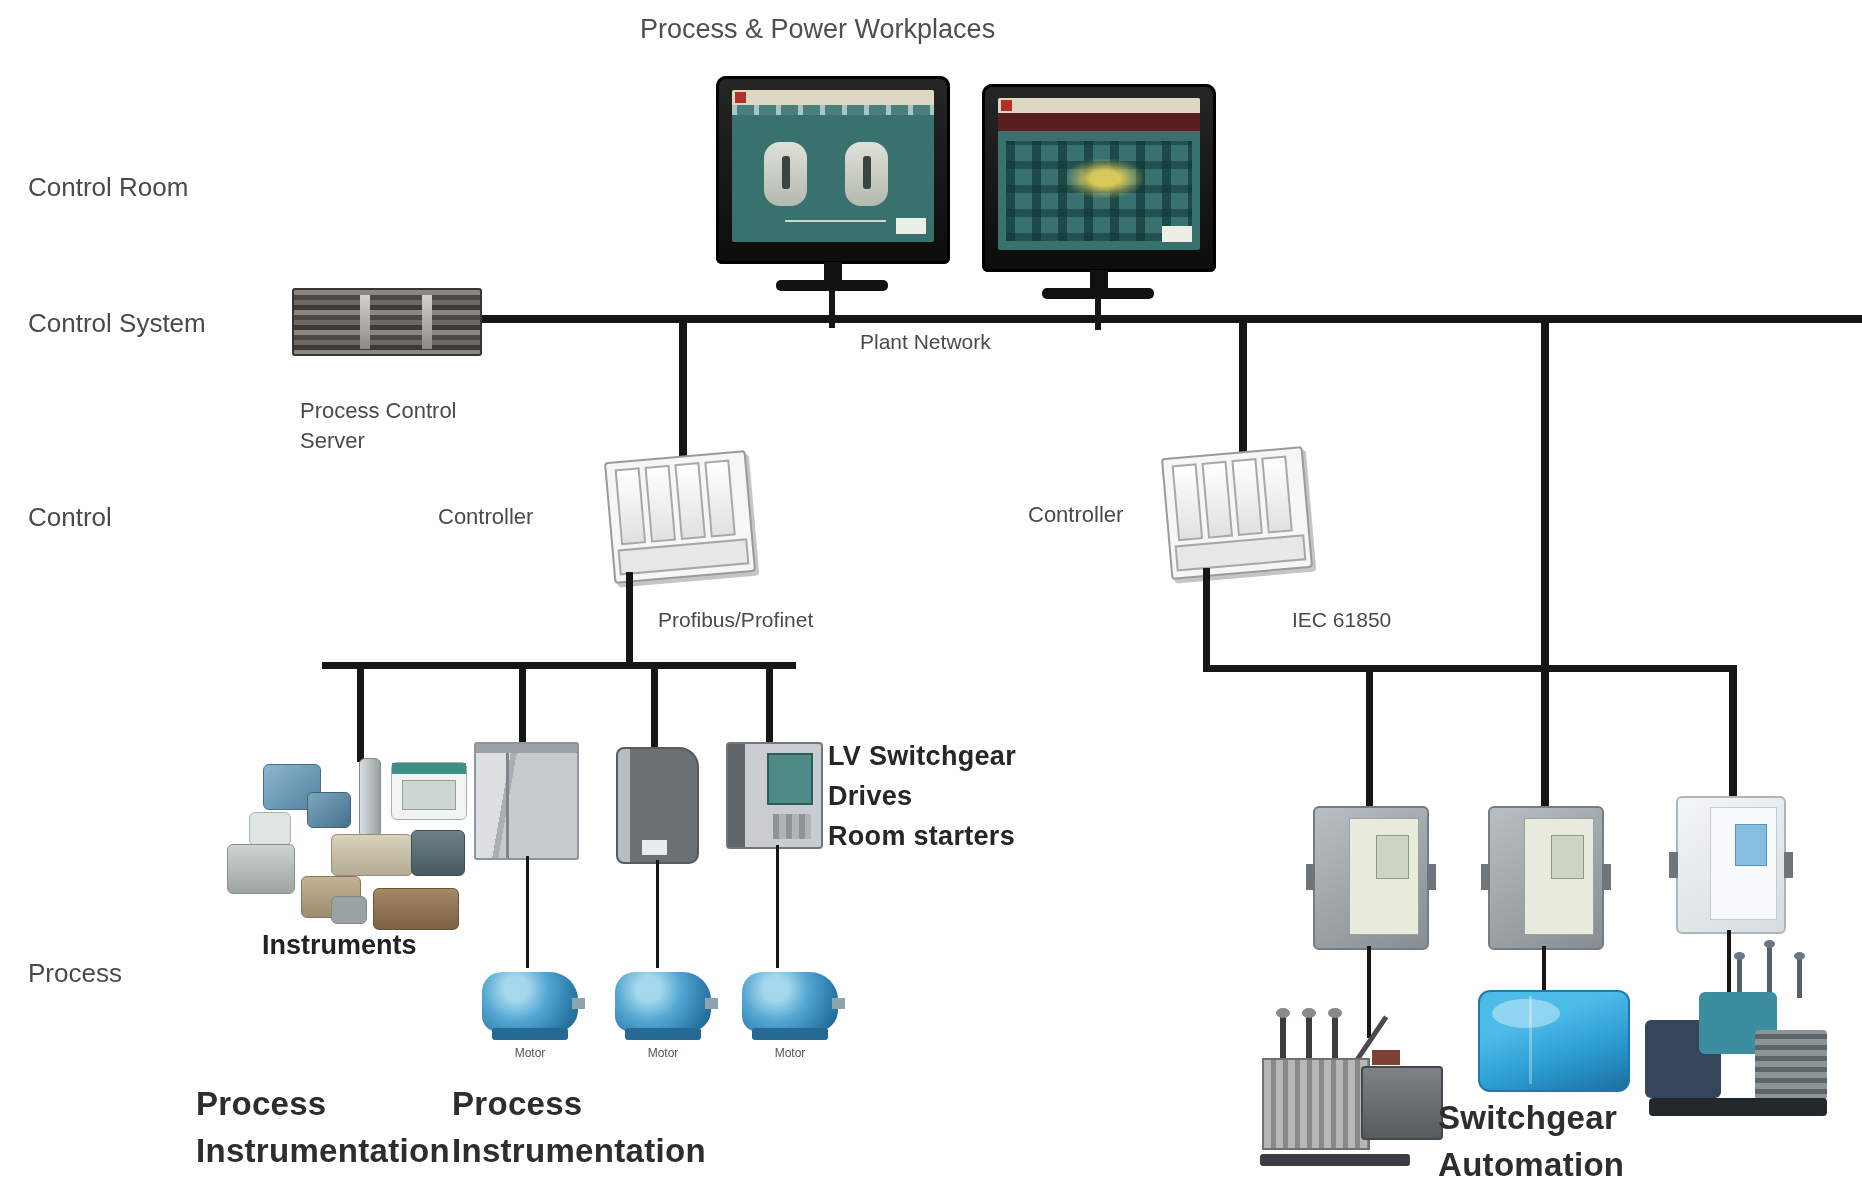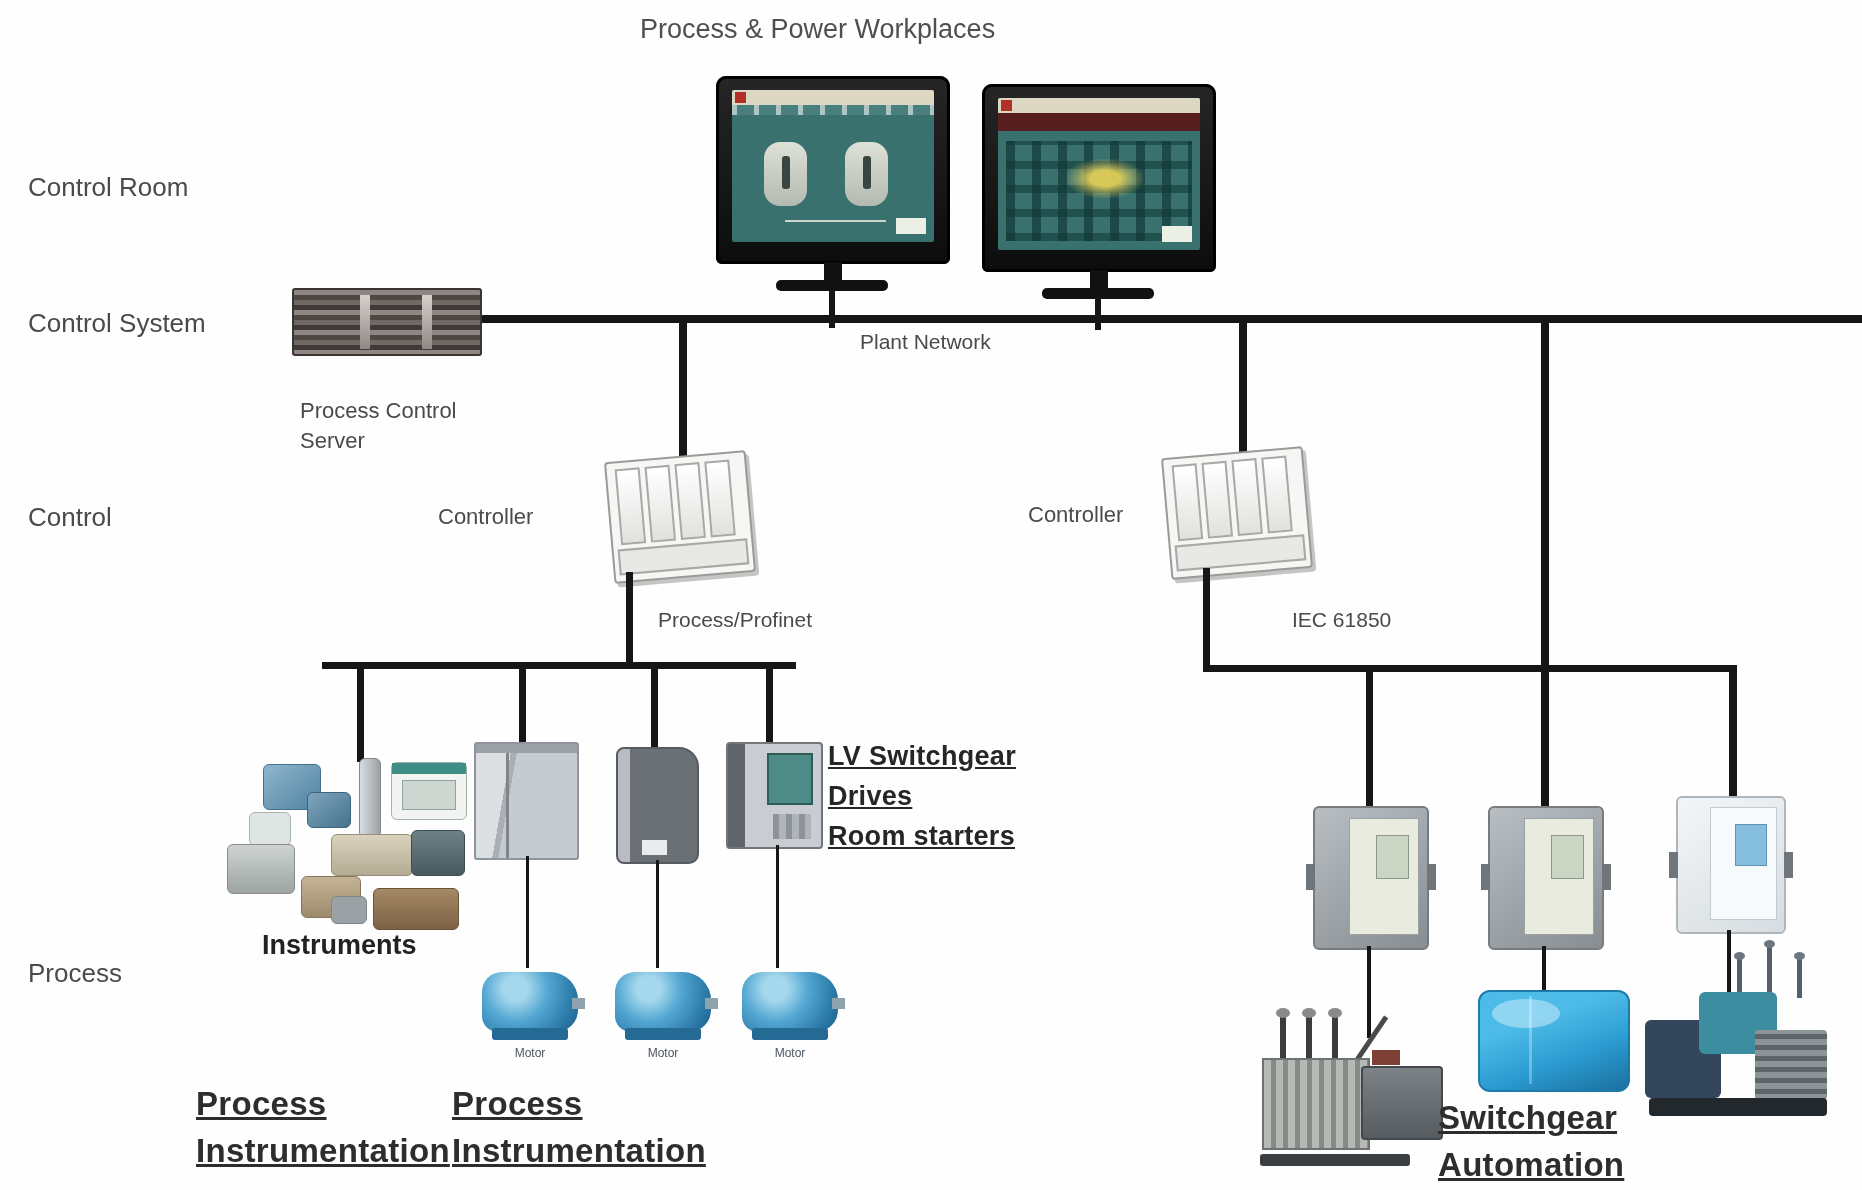--- a/index.html
+++ b/index.html
@@ -5,21 +5,21 @@
   html,body{margin:0;padding:0;background:#ffffff;}
   body{font-family:"Liberation Sans", sans-serif;}
   .canvas{position:relative;width:1862px;height:1190px;background:#fefefe;overflow:hidden;}
 
   
   .h,.v{position:absolute;background:#161616;}
 
   
   .lbl{position:absolute;color:#4a4a4a;font-size:26px;white-space:nowrap;}
   .small{font-size:21px;}
-  .boldblk{position:absolute;font-weight:bold;color:#2d2d2d;font-size:33px;line-height:47px;white-space:nowrap;letter-spacing:.3px;text-decoration:underline;}
+  .boldblk{position:absolute;font-weight:bold;color:#2d2d2d;font-size:33px;line-height:47px;white-space:nowrap;letter-spacing:.3px;}
 
   
   .monitor{position:absolute;background:linear-gradient(#262626,#0c0c0c);border-radius:10px 10px 6px 6px;box-shadow:inset 0 0 0 3px #000;}
   .screen{position:absolute;left:16px;right:16px;top:14px;bottom:22px;background:#39716f;border-radius:2px;overflow:hidden;}
   .tstrip{position:absolute;left:0;right:0;top:0;height:15px;background:#ddd8c4;}
   .reddot{position:absolute;left:3px;top:2px;width:11px;height:11px;background:#b23028;}
   .menustrip{position:absolute;left:0;right:0;top:15px;height:10px;background:#49807d;
     background-image:repeating-linear-gradient(90deg,rgba(255,255,255,.55) 0 5px,transparent 5px 22px);}
   .vessel{position:absolute;top:34%;width:21%;height:42%;background:linear-gradient(#dde1d8,#b4bab0);border-radius:16px;}
   .vessel::after{content:"";position:absolute;left:42%;top:22%;width:18%;height:52%;background:#394540;border-radius:3px;}
@@ -181,21 +181,21 @@
   <div class="plc" style="left:1166px;top:452px;">
     <div class="mod" style="left:8px;"></div>
     <div class="mod" style="left:38px;"></div>
     <div class="mod" style="left:68px;"></div>
     <div class="mod" style="left:98px;"></div>
     <div class="lip"></div>
   </div>
   <div class="v" style="left:1203px;top:568px;width:7px;height:104px;"></div>
 
   <div class="h" style="left:322px;top:662px;width:474px;height:7px;"></div>
-  <div class="lbl small" style="left:658px;top:608px;">Process/Profinet</div>
+  <div class="lbl small" style="left:658px;top:608px;">Profibus/Profinet</div>
 
   <div class="h" style="left:1203px;top:665px;width:534px;height:7px;"></div>
   <div class="v" style="left:1729px;top:665px;width:8px;height:135px;"></div>
   <div class="lbl small" style="left:1292px;top:608px;">IEC 61850</div>
 
   <div class="v" style="left:357px;top:669px;width:7px;height:93px;"></div>
   <div class="v" style="left:519px;top:669px;width:7px;height:74px;"></div>
   <div class="v" style="left:651px;top:669px;width:7px;height:79px;"></div>
   <div class="v" style="left:766px;top:669px;width:7px;height:74px;"></div>
 

